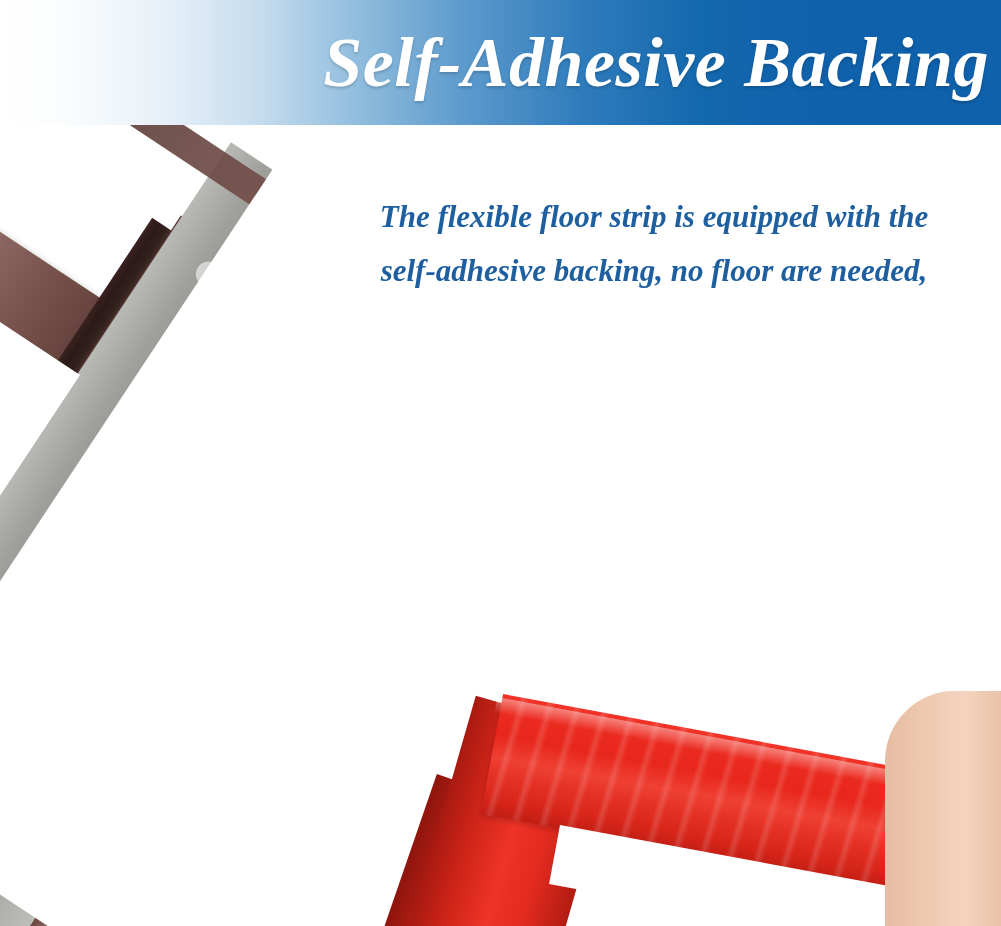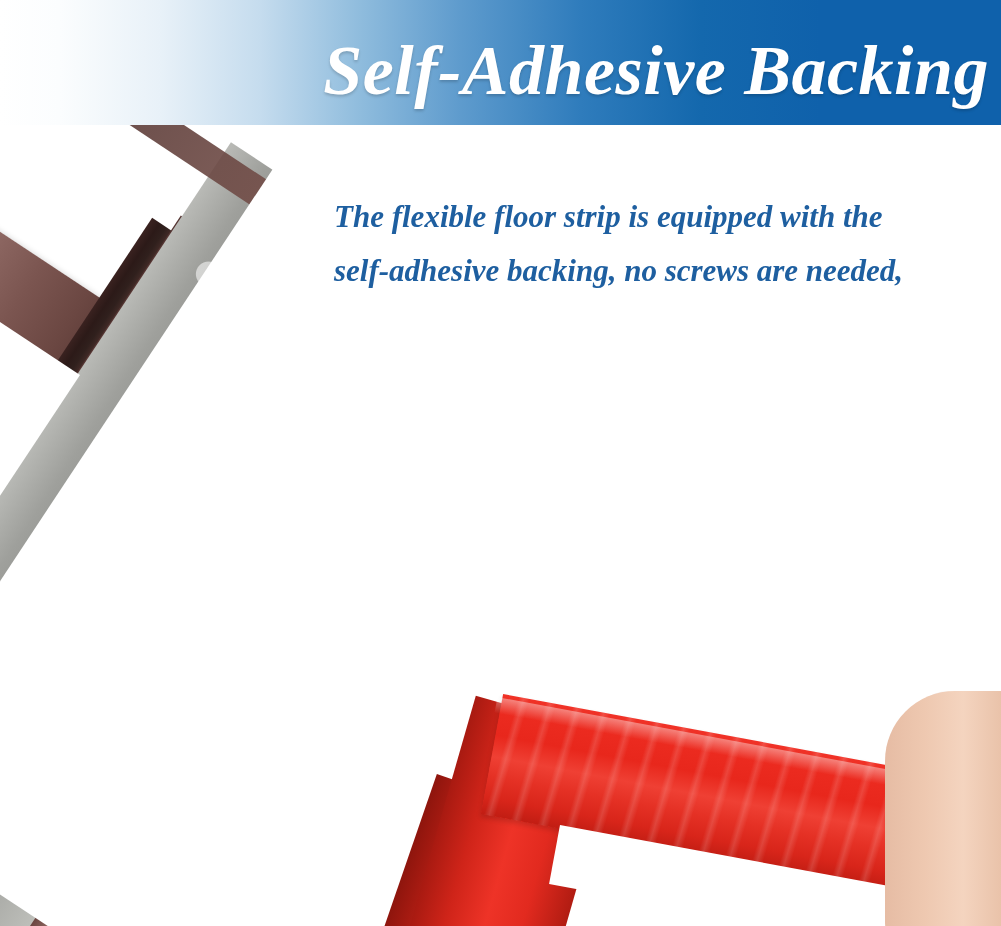--- a/index.html
+++ b/index.html
@@ -35,21 +35,21 @@
       #5e9bcd 46%,
       #2f7cbc 58%,
       #1468ad 70%,
       #0f61ab 82%,
       #0f61ab 100%
     );
   }
   #header-title {
     position: absolute;
     left: 0;
-    top: 8px;
+    top: 0;
     width: 995px;
     height: 125px;
     display: flex;
     align-items: center;
     justify-content: flex-end;
     box-sizing: border-box;
     padding-right: 6px;
     color: #ffffff;
     font-style: italic;
     font-weight: bold;
@@ -66,20 +66,21 @@
     position: absolute;
     left: 334px;
     top: 190px;
     width: 640px;
     color: #1e5fa0;
     font-style: italic;
     font-weight: bold;
     font-size: 31px;
     line-height: 54px;
     z-index: 6;
+    text-align: center;
   }
   #description-block .desc-line {
     display: block;
     white-space: nowrap;
   }
 
   
   #product-photo {
     position: absolute;
     left: 0;
@@ -354,16 +355,16 @@
 
     <div class="mask-white" style="left:-640px; top:250px; width:720px; height:900px; transform:rotate(33.5deg); transform-origin:100% 0%;"></div>
 
     <div class="photo-layer" id="finger-shadow"></div>
     <div class="photo-layer" id="finger"></div>
 
   </div>
 
   <div id="description-block">
     <span class="desc-line">The flexible floor strip is equipped with the</span>
-    <span class="desc-line">self-adhesive backing, no screws are needed,</span>
+    <span class="desc-line">self-adhesive backing, no floor are needed,</span>
   </div>
 
 </div>
 
 </body></html>

